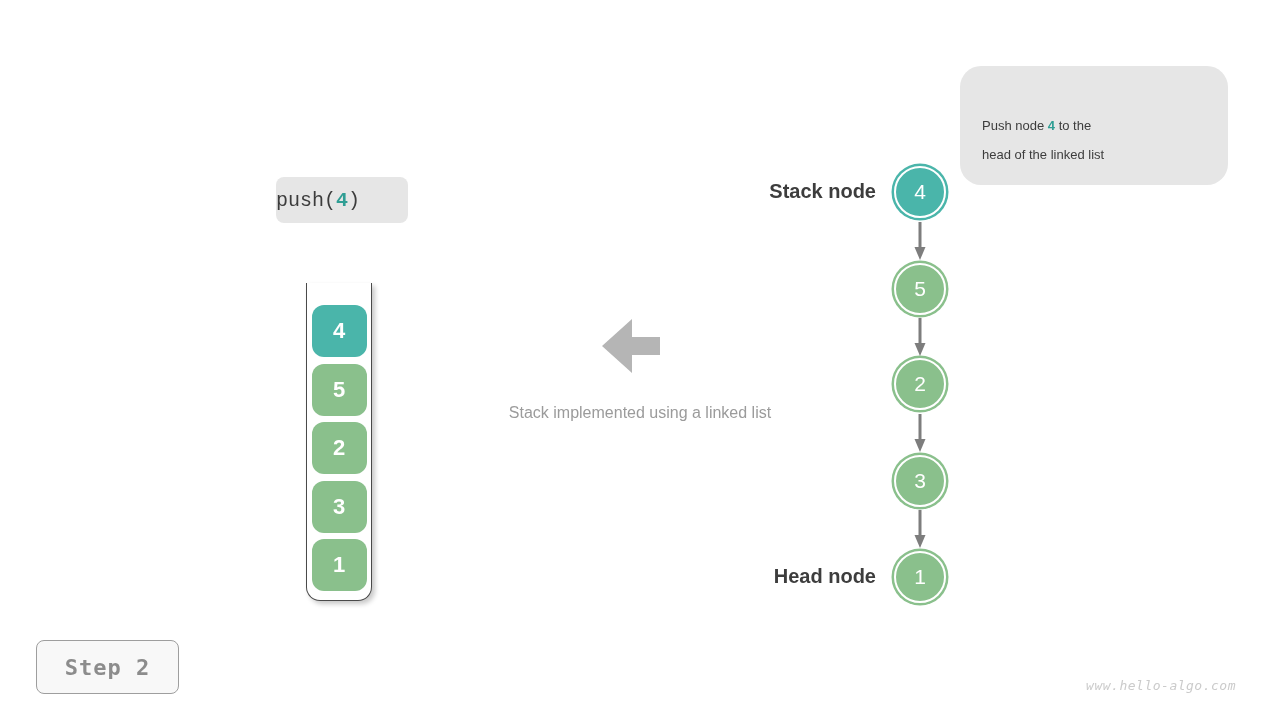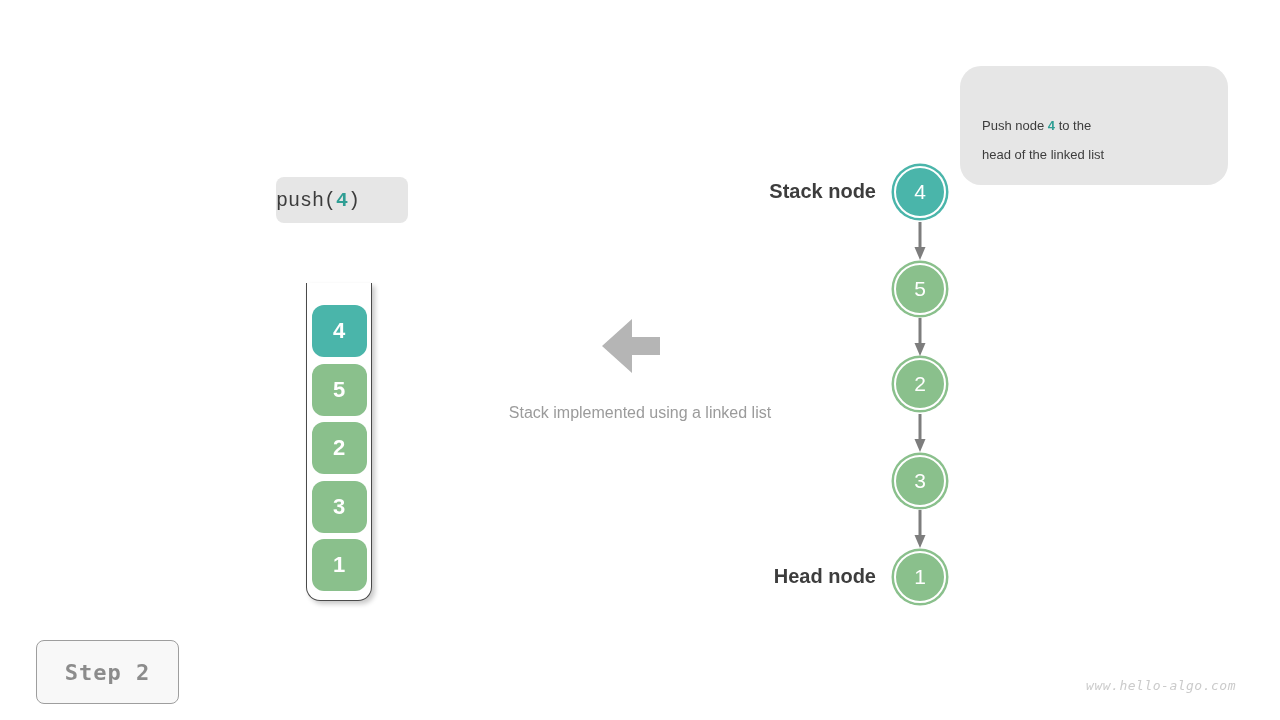--- a/index.html
+++ b/index.html
@@ -93,21 +93,21 @@
     position: absolute; width: 215px; left: 661px;
     text-align: right;
     font-size: 20px; font-weight: 700; color: var(--dark_text, #3d3d3d);
   }
   .label-head { top: 180px; }
   .label-tail { top: 565px; }
 
   
   .step-badge {
     position: absolute; left: 36px; top: 640px;
-    width: 143px; height: 64px;
+    width: 143px; height: 54px;
     background: #f8f8f8;
     border: 1.5px solid #9e9e9e;
     border-radius: 8px;
     box-sizing: border-box;
     display: flex; align-items: center; justify-content: center;
     font-family: "DejaVu Sans Mono", monospace;
     font-weight: 700; font-size: 22px; letter-spacing: 1px;
     color: #8c8c8c;
   }
 

